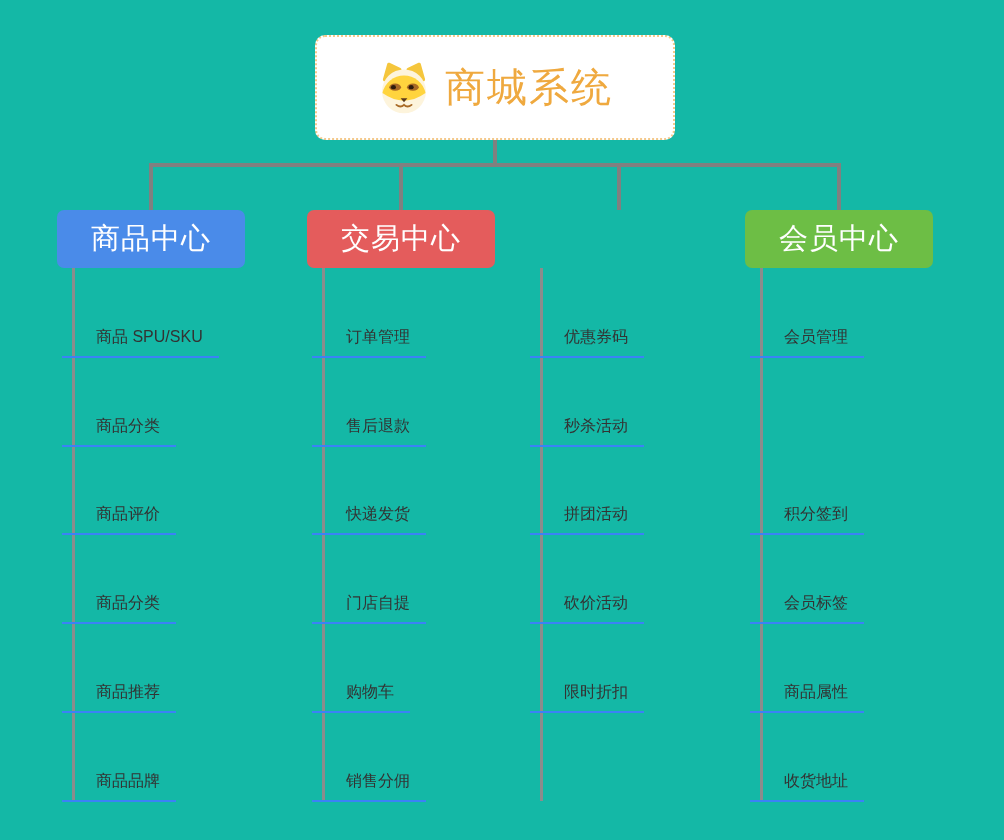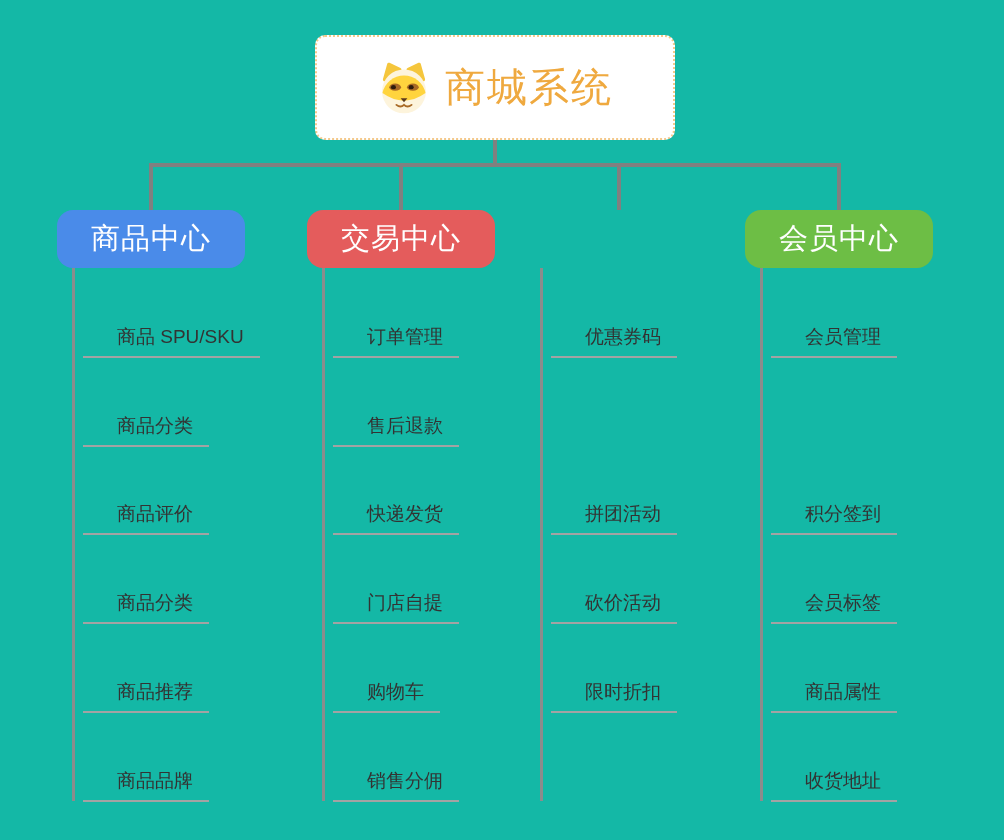--- a/index.html
+++ b/index.html
@@ -16,30 +16,30 @@
     position:absolute;left:315px;top:35px;width:360px;height:105px;box-sizing:border-box;
     background:#ffffff;border:2px dotted #f4c98b;border-radius:10px;
     display:flex;align-items:center;justify-content:center;gap:14px;
   }
   .root-title{font-size:40px;color:#efa93f;letter-spacing:2px;}
   
   .branch{position:absolute;top:0;width:188px;height:840px;}
   .b0{left:57px;}  .b1{left:307px;}  .b2{left:525px;}  .b3{left:745px;}
   .drop{position:absolute;left:92px;top:163px;width:4px;height:47px;background:#808080;}
   .branch-box{
-    position:absolute;left:0;top:210px;width:188px;height:58px;border-radius:16px;
+    position:absolute;left:0;top:210px;width:188px;height:58px;border-radius:7px;
     display:flex;align-items:center;justify-content:center;
     color:#ffffff;font-size:29px;letter-spacing:1px;
   }
   .trunk{position:absolute;left:15px;top:268px;width:3px;height:533px;background:#8c8c8c;}
   
   .leaf{
-    position:absolute;left:26px;white-space:nowrap;
-    font-size:19px;color:#333333;line-height:30px;
-    padding:0 16px 4px 34px;border-bottom:2px solid #a3a3a3;
+    position:absolute;left:5px;white-space:nowrap;
+    font-size:16px;color:#333333;line-height:30px;
+    padding:0 16px 4px 34px;border-bottom:2px solid #3b82f6;
   }
   .r0{top:322px;} .r1{top:411px;} .r2{top:499px;}
   .r3{top:588px;} .r4{top:677px;} .r5{top:766px;}
 </style>
 </head>
 <body>
 
 <div class="canvas">
 
   <div class="cline root-drop"></div>
@@ -86,20 +86,21 @@
     <div class="leaf r2">快递发货</div>
     <div class="leaf r3">门店自提</div>
     <div class="leaf r4">购物车</div>
     <div class="leaf r5">销售分佣</div>
   </div>
 
   <div class="branch b2">
     <div class="drop"></div>
     <div class="trunk"></div>
     <div class="leaf r0">优惠券码</div>
+    <div class="leaf r1">秒杀活动</div>
     <div class="leaf r2">拼团活动</div>
     <div class="leaf r3">砍价活动</div>
     <div class="leaf r4">限时折扣</div>
   </div>
 
   <div class="branch b3">
     <div class="drop"></div>
     <div class="branch-box" style="background-color: rgb(109, 190, 69); text-align: center;">
       <span>会员中心</span>
     </div>

